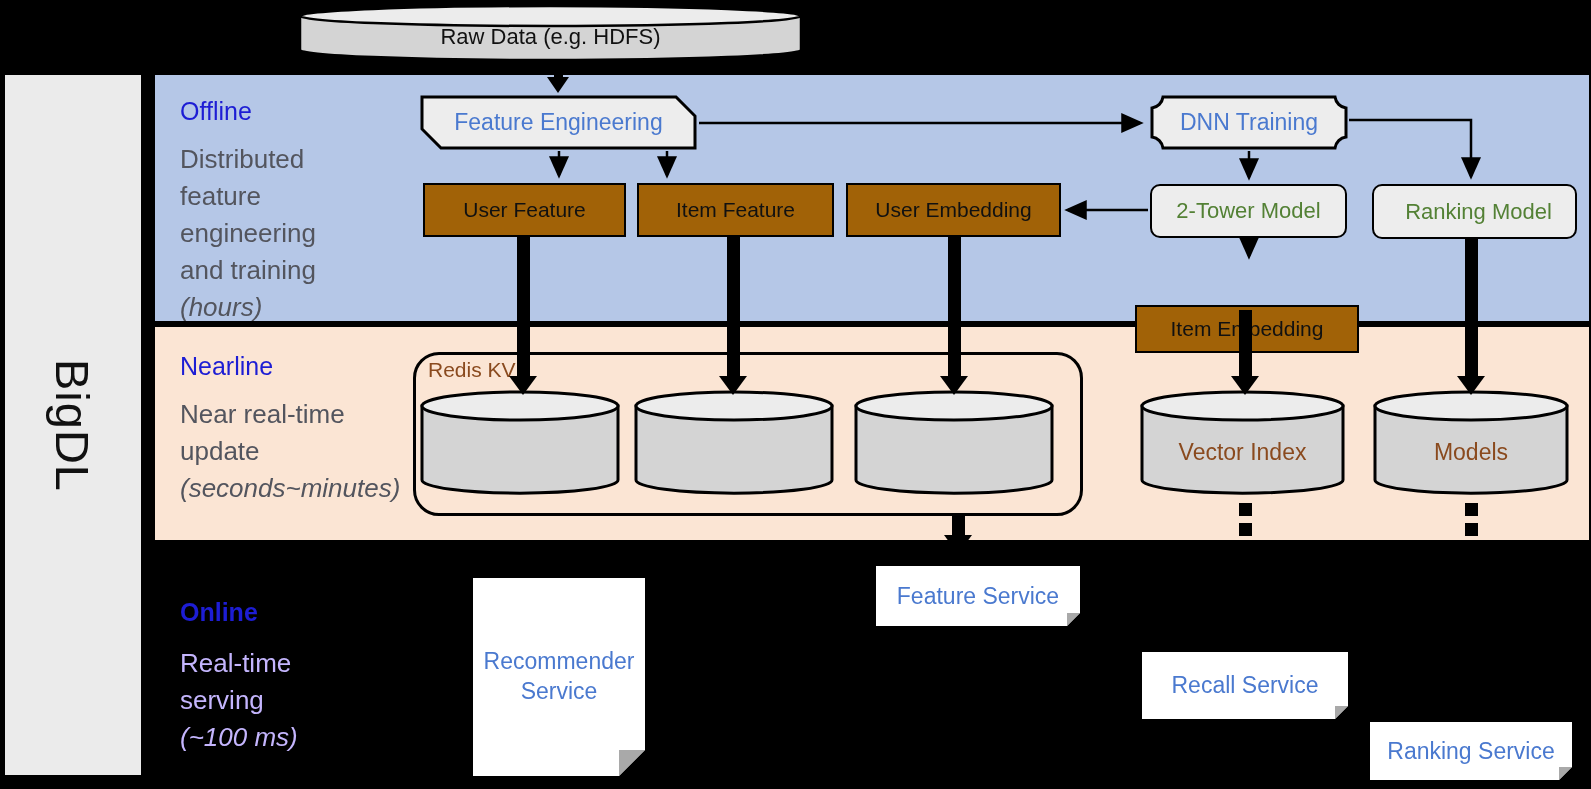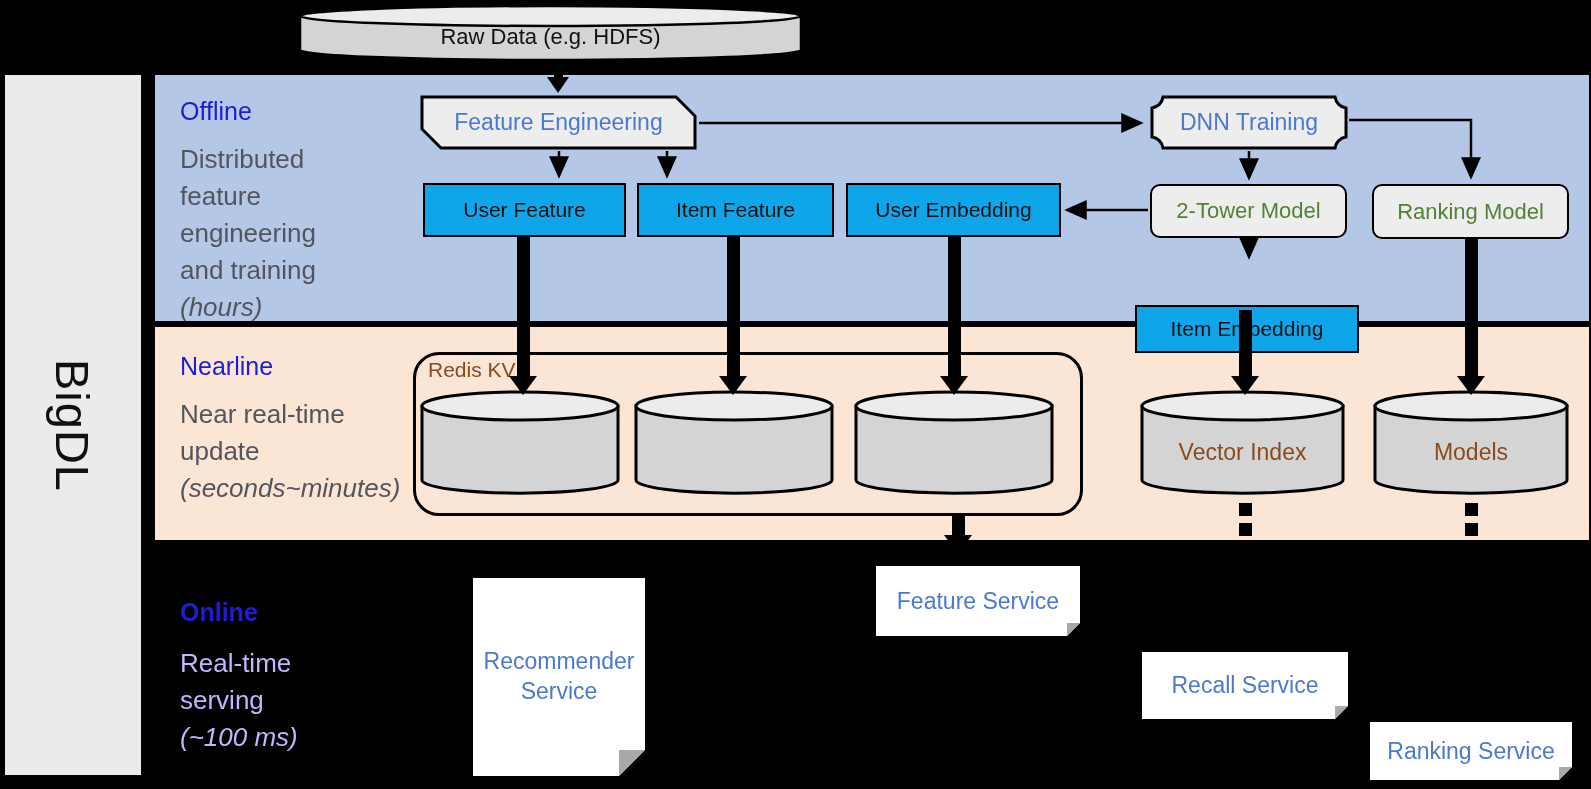--- a/index.html
+++ b/index.html
@@ -10,21 +10,21 @@
   
   .sec-offline{background:#b5c7e7;}
   .sec-nearline{background:#fbe5d4;}
   .sidebar{background:#ebebeb;}
   .sec-title{font-size:25px;color:#1d1dd4;}
   .sec-desc{font-size:26px;color:#53555e;line-height:1.42;}
   .sec-desc em{font-style:italic;}
   .on-black .sec-desc{color:#c4b5fd;}
   .on-black .sec-title{font-weight:bold;}
   
-  .graybox{background:#0ea5e9;border:2.5px solid #000;color:#111;font-size:21px;}
+  .graybox{background:#a16207;border:2.5px solid #000;color:#111;font-size:21px;}
   .roundbox{background:#ededed;border:2.5px solid #000;border-radius:10px;color:#538135;font-size:22px;}
   .bluetext{color:#4a79cf;}
   .browntext{color:#8a4a1e;}
   .nodelabel{position:absolute;inset:0;display:flex;align-items:center;justify-content:center;text-align:center;}
   
   .doc{background:#fff;color:#4a79cf;}
   .fold{position:absolute;right:0;bottom:0;width:0;height:0;border-right-style:solid;border-right-color:transparent;border-top-style:solid;border-top-color:#a9a9a9;}
   
   .shaft{position:absolute;background:#000;}
   .ahead{position:absolute;width:0;height:0;border-left:14px solid transparent;border-right:14px solid transparent;border-top:19px solid #000;}
@@ -79,21 +79,21 @@
   <div class="abs graybox center" style="left:637px;top:183px;width:193px;height:50px;">
     <span>Item Feature</span>
   </div>
   <div class="abs graybox center" style="left:846px;top:183px;width:211px;height:50px;">
     <span>User Embedding</span>
   </div>
 
   <div class="abs roundbox center" style="left:1150px;top:184px;width:193px;height:50px;">
     <span>2-Tower Model</span>
   </div>
-  <div class="abs roundbox center" style="left:1372px;top:184px;width:193px;height:51px;">
+  <div class="abs roundbox center" style="left:1372px;top:184px;width:193px;height:51px;padding-left:8px;">
     <span>Ranking Model</span>
   </div>
 
   <div class="abs graybox center" style="left:1135px;top:264px;width:220px;height:44px;margin-top:41px;">
     <span>Item Embedding</span>
   </div>
 
   <div class="abs sec-title" style="left:180px;top:352px;">Nearline</div>
   <div class="abs sec-desc" style="left:180px;top:396px;width:190px;">
     <span>Near real-time update </span><em>(seconds~minutes)</em>
@@ -143,21 +143,21 @@
       <span>Real-time serving </span><em>(~100 ms)</em>
     </div>
   </div>
 
   <div class="abs doc center" style="left:473px;top:578px;width:172px;height:198px;font-size:23px;line-height:1.3;
               clip-path:polygon(0 0,100% 0,100% calc(100% - 26px),calc(100% - 26px) 100%,0 100%);">
     <span>Recommender Service</span>
     <div class="fold" style="border-top-width:26px;border-right-width:26px;"></div>
   </div>
 
-  <div class="abs doc center" style="left:876px;top:566px;width:204px;height:70px;font-size:23px;
+  <div class="abs doc center" style="left:876px;top:566px;width:204px;height:60px;font-size:23px;
               clip-path:polygon(0 0,100% 0,100% calc(100% - 13px),calc(100% - 13px) 100%,0 100%);">
     <span>Feature Service</span>
     <div class="fold" style="border-top-width:13px;border-right-width:13px;"></div>
   </div>
   <div class="abs doc center" style="left:1142px;top:652px;width:206px;height:67px;font-size:23px;
               clip-path:polygon(0 0,100% 0,100% calc(100% - 13px),calc(100% - 13px) 100%,0 100%);">
     <span>Recall Service</span>
     <div class="fold" style="border-top-width:13px;border-right-width:13px;"></div>
   </div>
   <div class="abs doc center" style="left:1370px;top:722px;width:202px;height:58px;font-size:23px;

